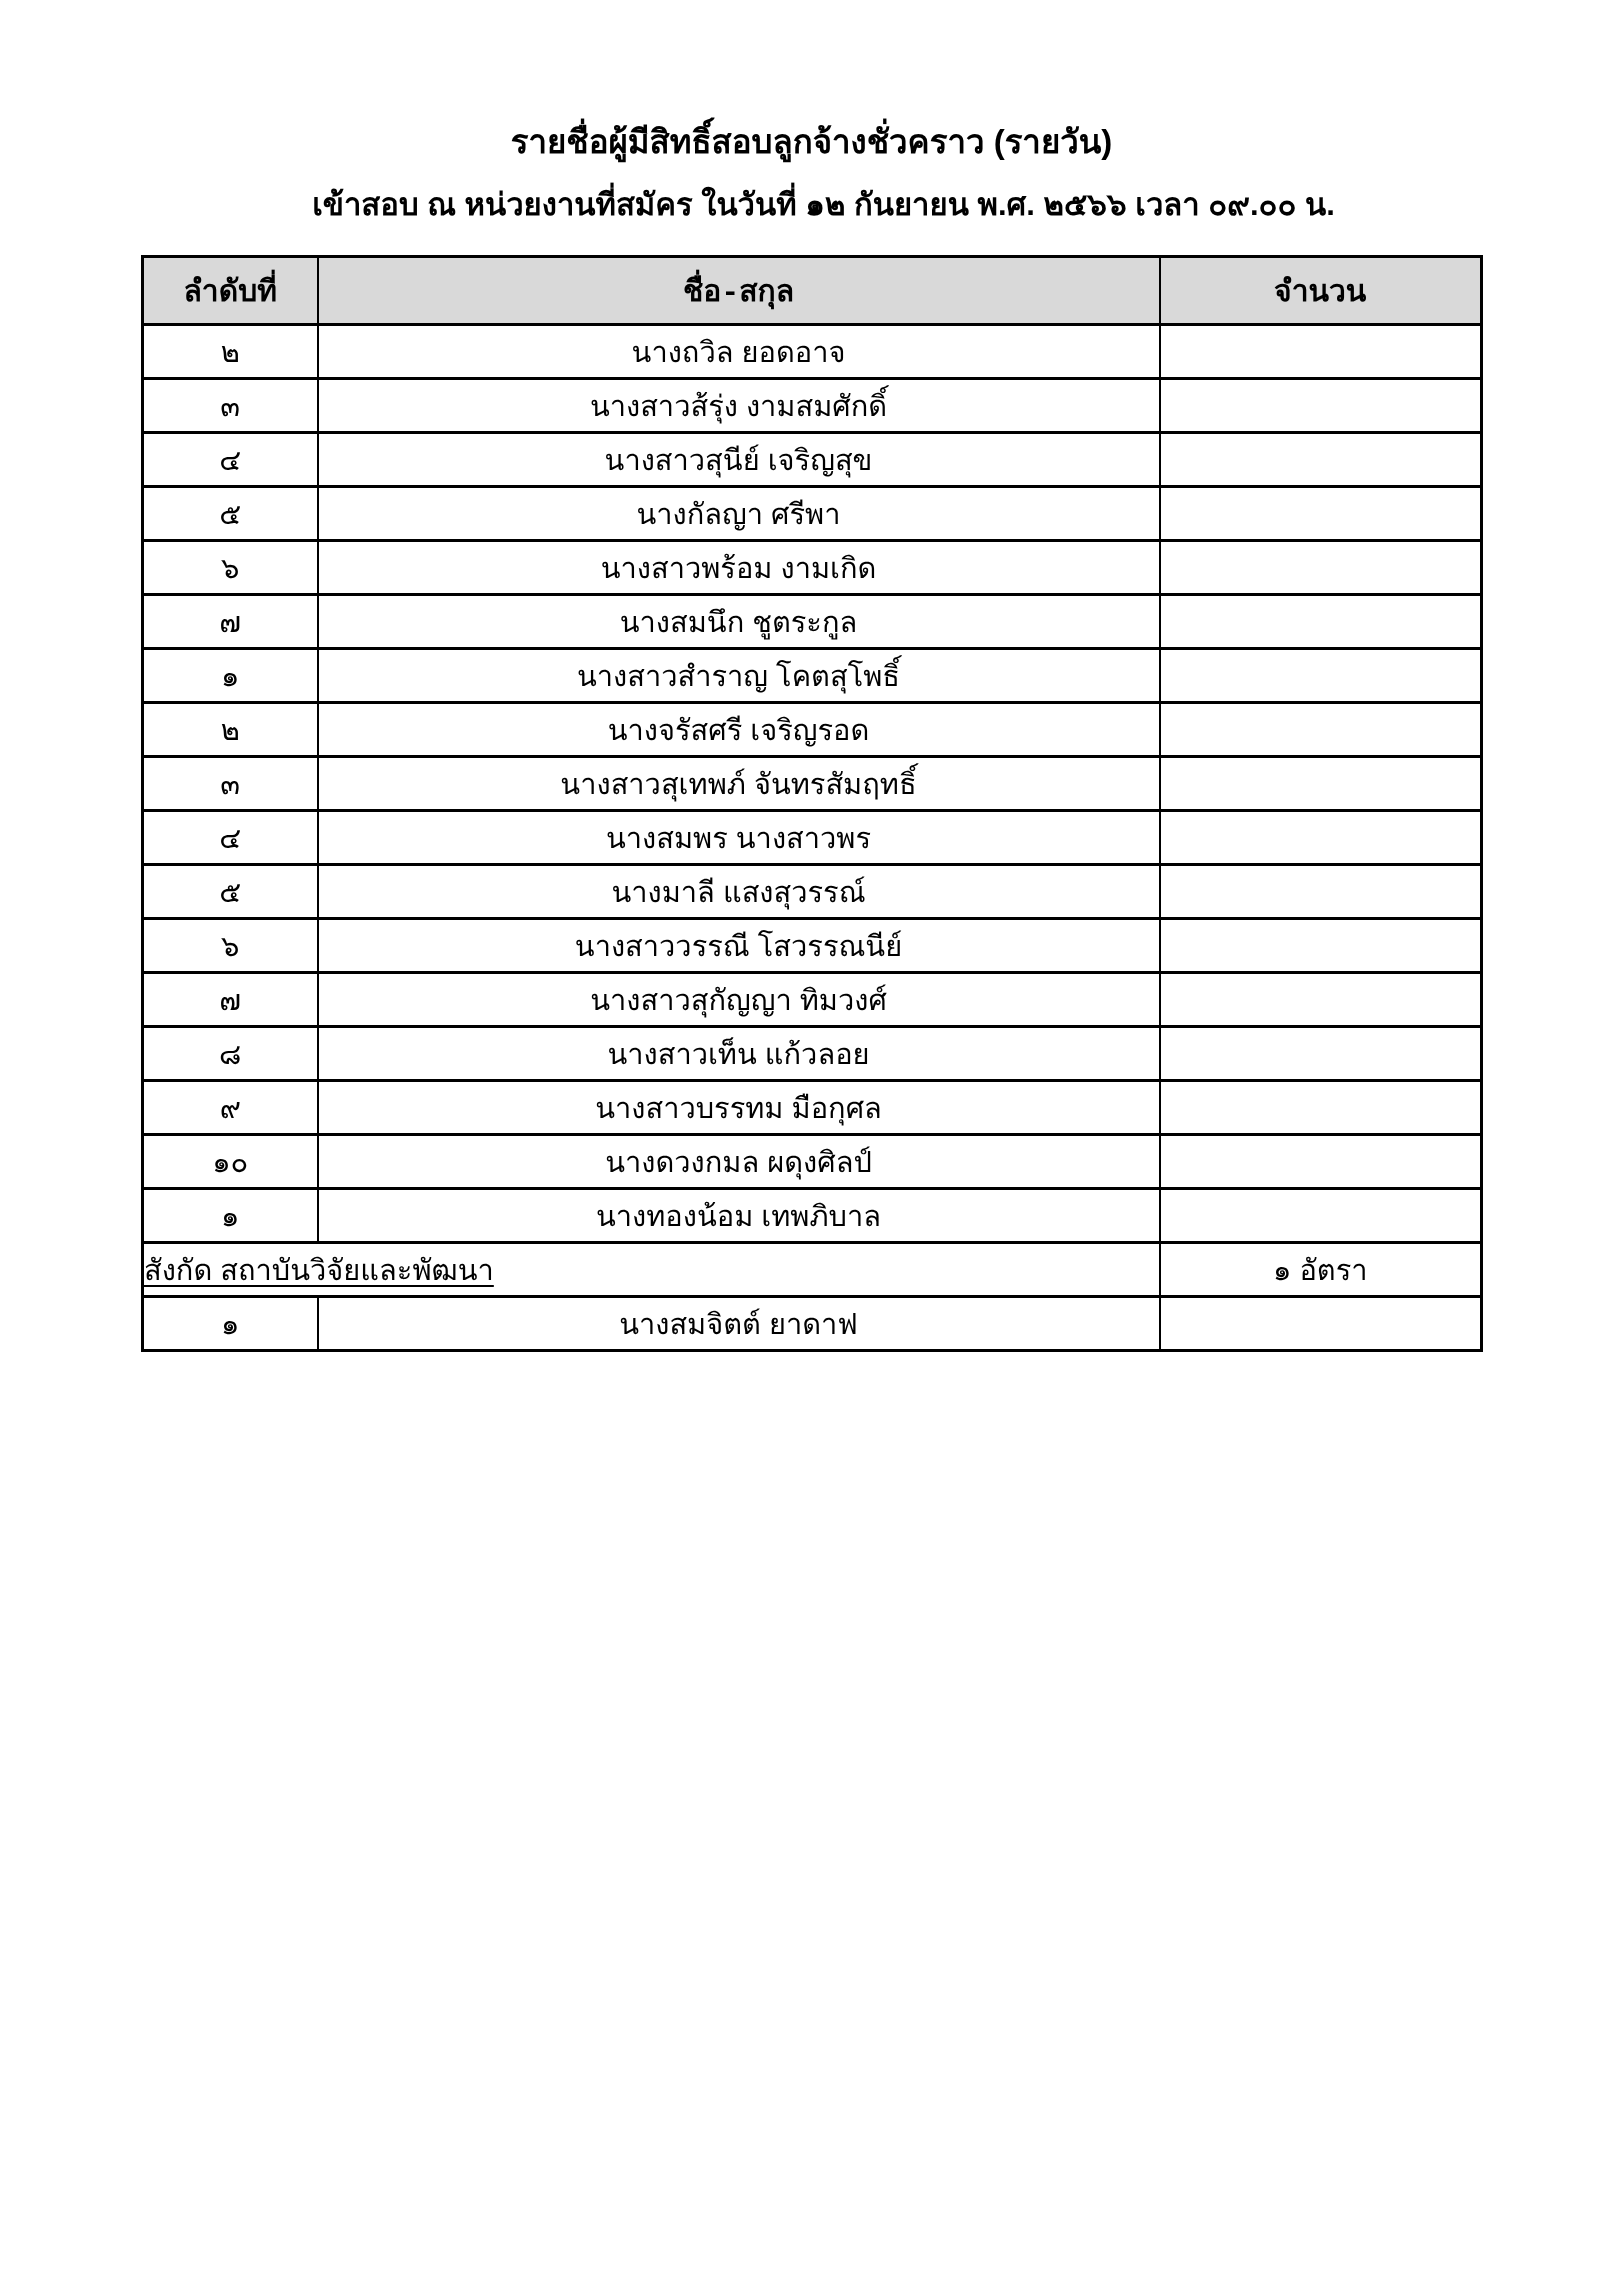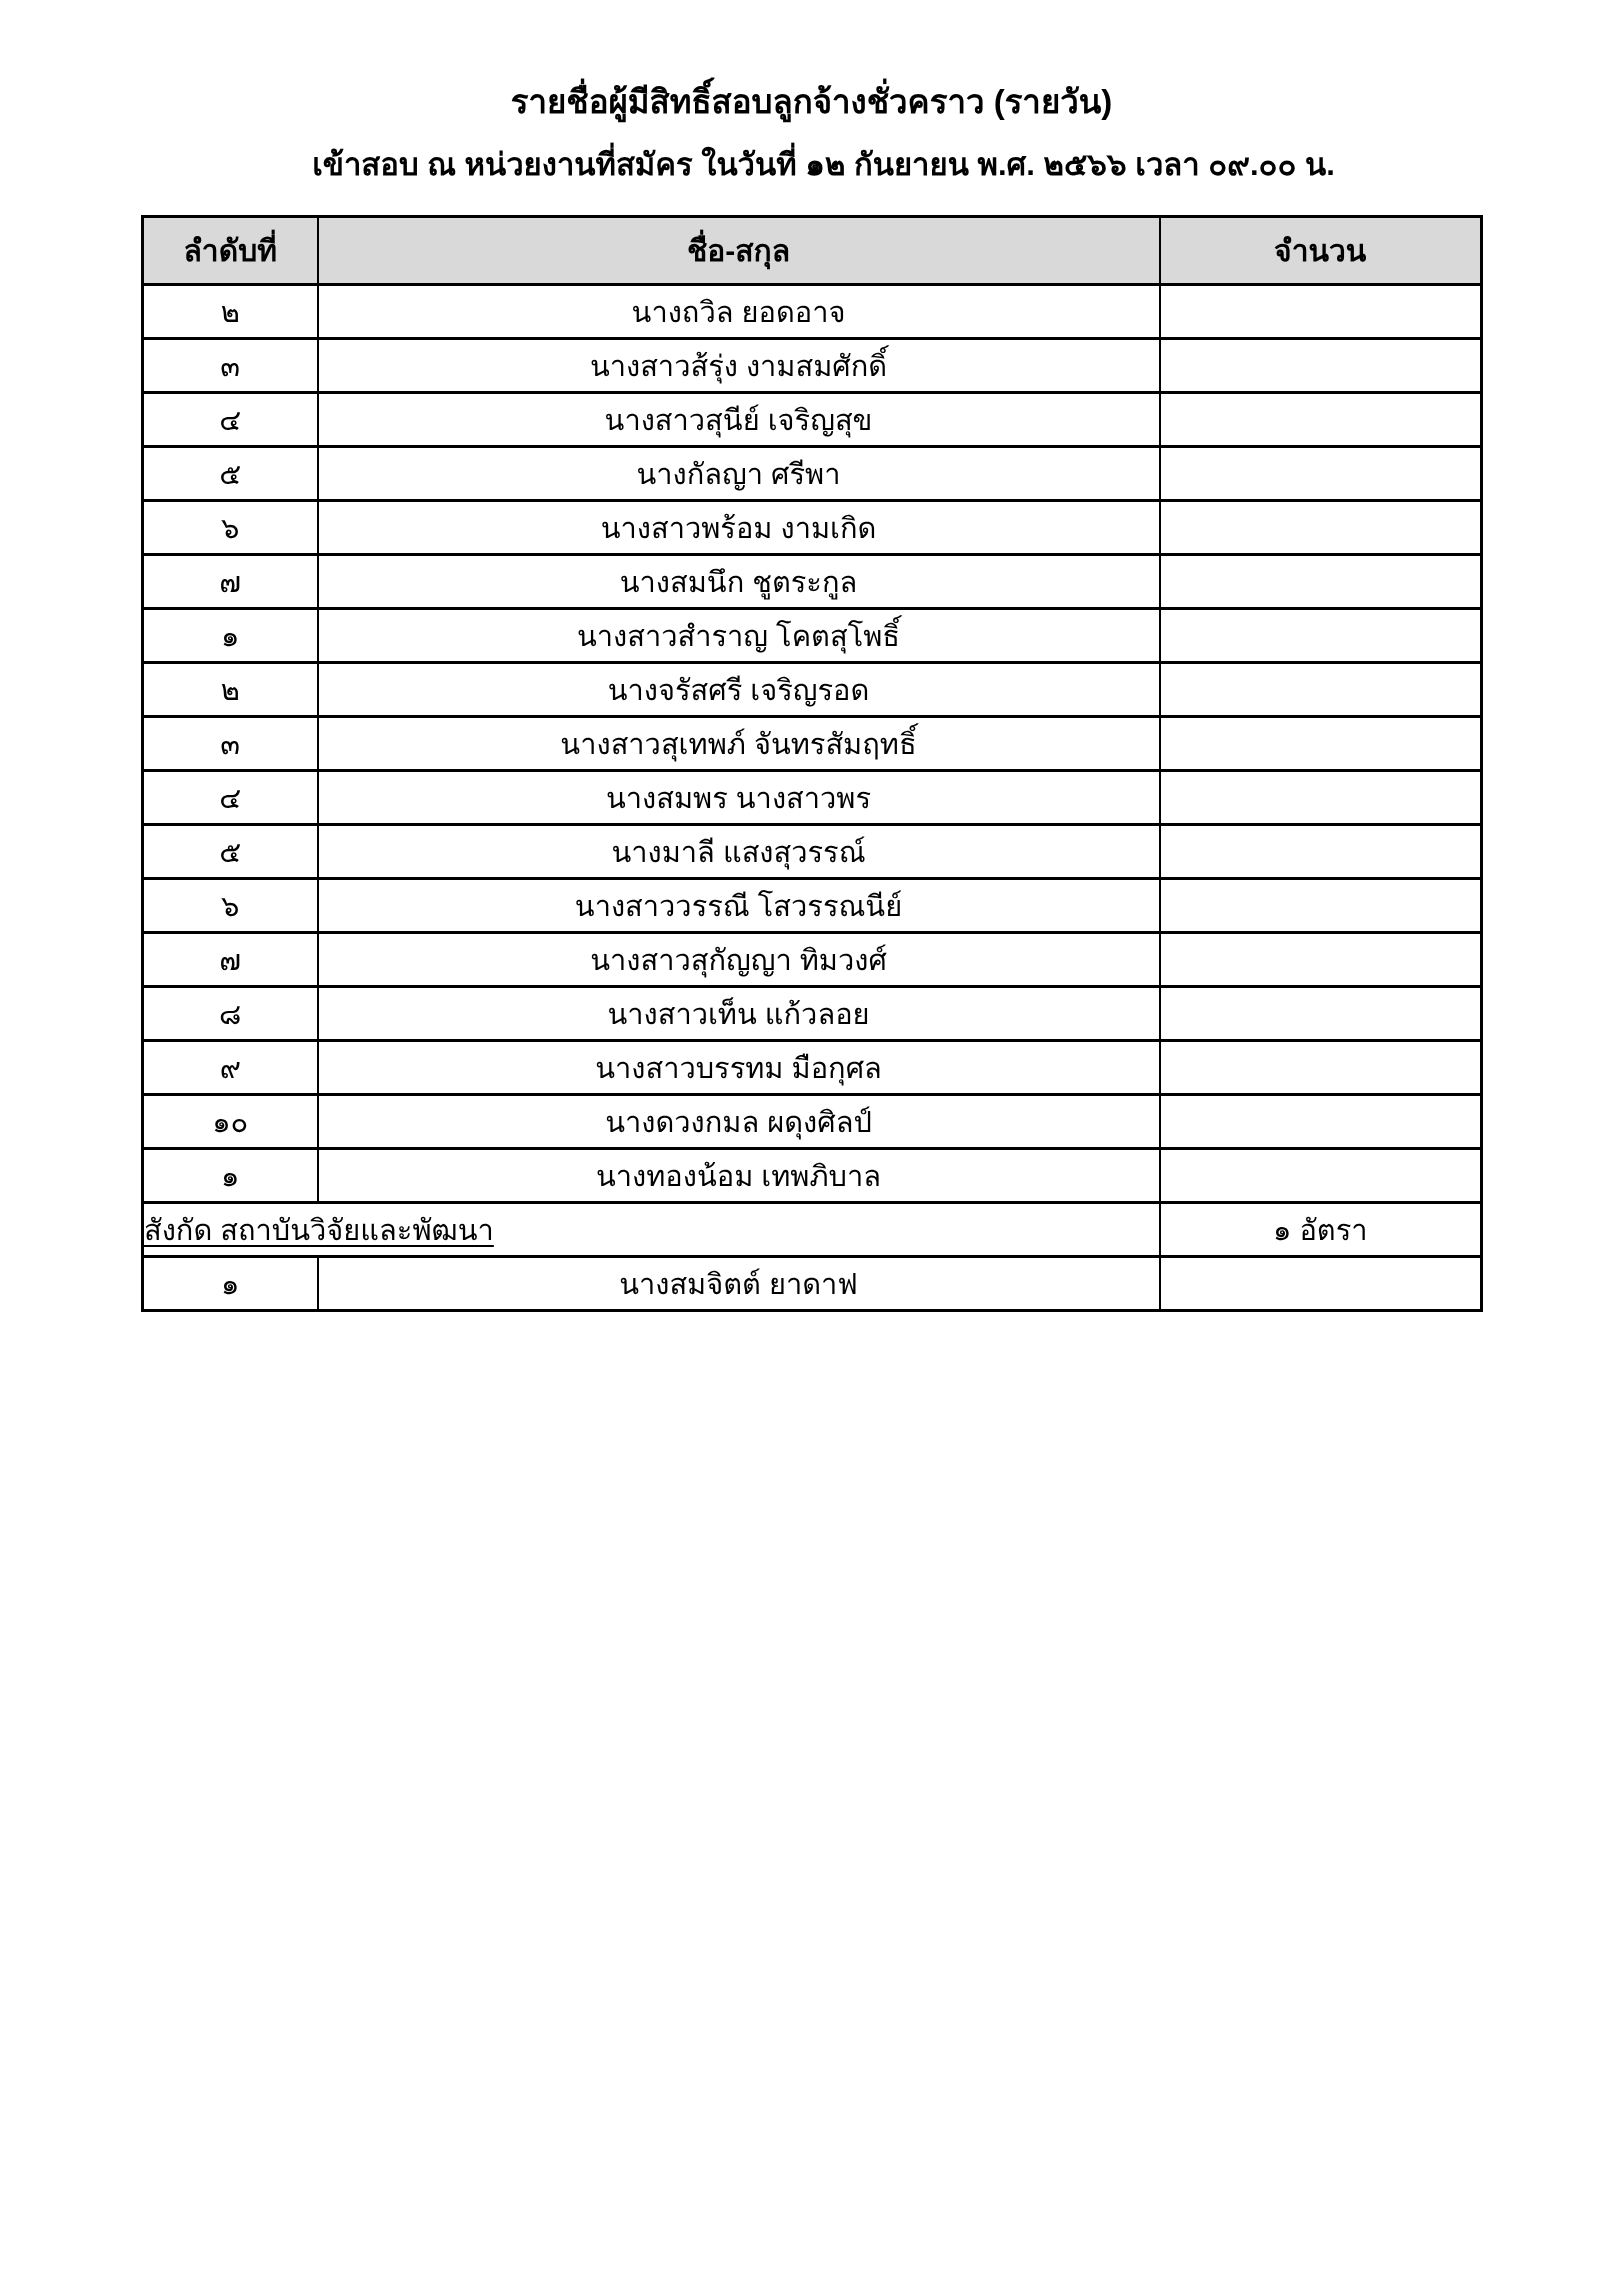--- a/index.html
+++ b/index.html
@@ -15,21 +15,21 @@
     height: 2295px;
     background: #ffffff;
     overflow: hidden;
   }
   .doc-title {
     text-align: center;
     font-weight: bold;
     line-height: 1.45;
   }
   .doc-title.line1 {
-    padding-top: 78px;
+    padding-top: 118px;
     font-size: 33px;
   }
   .doc-title.line2 {
     margin-top: 17px;
     font-size: 31px;
     padding-left: 24px;
   }
   table.roster {
     border-collapse: collapse;
     table-layout: fixed;
@@ -49,20 +49,21 @@
   table.roster {
     border: 3.9px solid #000;
   }
   table.roster th {
     height: 65px;
     background: #d9d9d9;
     font-size: 30px;
     font-weight: bold;
     text-align: center;
     border-bottom-width: 3.9px;
+    font-family: Liberation Mono, monospace;
   }
   table.roster td {
     height: 51px;
     font-size: 29px;
     font-weight: normal;
   }
   td.order-cell   { text-align: center; }
   td.name-cell    { text-align: center; padding-left: 9.2px; }
   td.count-cell   { text-align: center; }
   td.section-cell { text-align: left; padding-left: 3.9px; }

